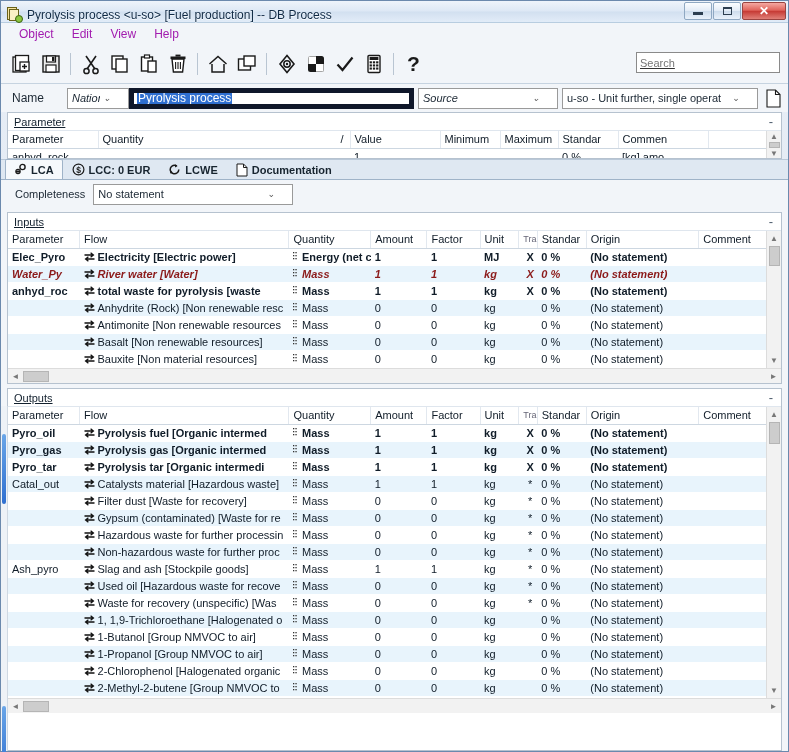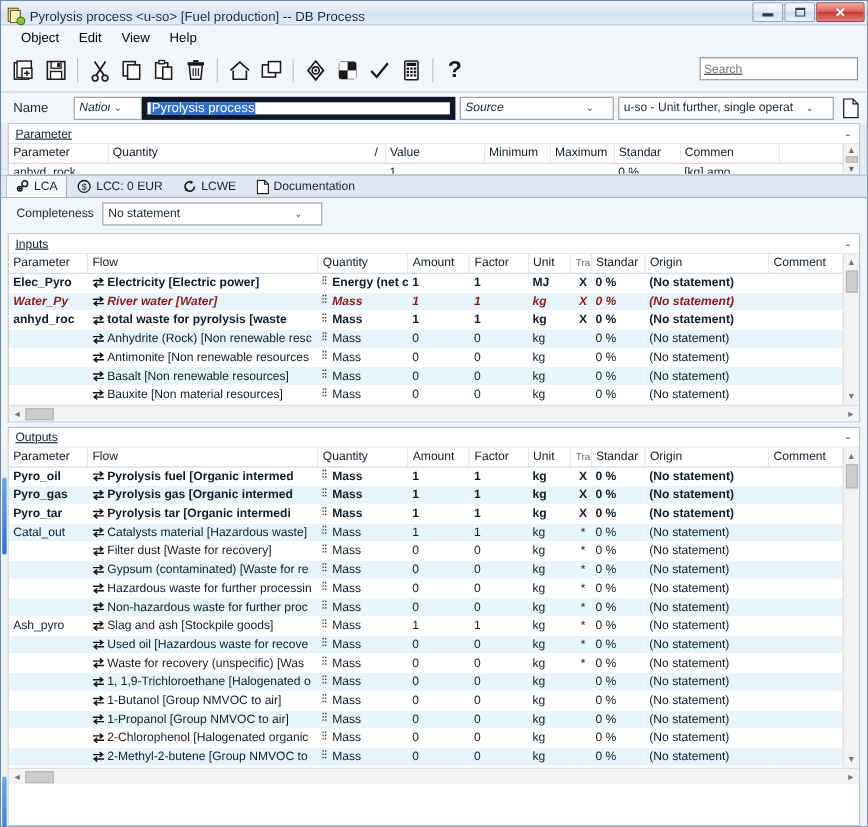--- a/index.html
+++ b/index.html
@@ -80,21 +80,21 @@
   
   .menubar {
     height: 21px;
     display: flex; align-items: center;
     padding-left: 10px; gap: 2px;
     background: #f2f5f9;
     flex: 0 0 21px;
   }
   .menu-item {
     padding: 2px 8px;
-    font-size: 12px; color: #000000;
+    font-size: 12px; color: #a21caf;
     cursor: default;
   }
 
   
   .toolbar {
     height: 40px;
     display: flex; align-items: center;
     padding: 0 6px;
     background: #f2f5f9;
     border-bottom: 1px solid #c6d3e0;
@@ -248,20 +248,21 @@
     border-bottom: 1px solid #9fb3c8;
     flex: 0 0 21px;
   }
   .tab {
     height: 20px;
     display: flex; align-items: center; gap: 4px;
     padding: 0 8px;
     font-size: 11px; color: #17242f;
     border: 1px solid transparent;
     border-bottom: 0;
+    font-weight: bold;
   }
   .tab.active {
     background: #f6f9fc;
     border-color: #9fb3c8;
     border-top-left-radius: 2px; border-top-right-radius: 2px;
   }
 
   .comprow {
     height: 28px; display: flex; align-items: center;
     padding: 0 6px 0 14px; gap: 8px;

